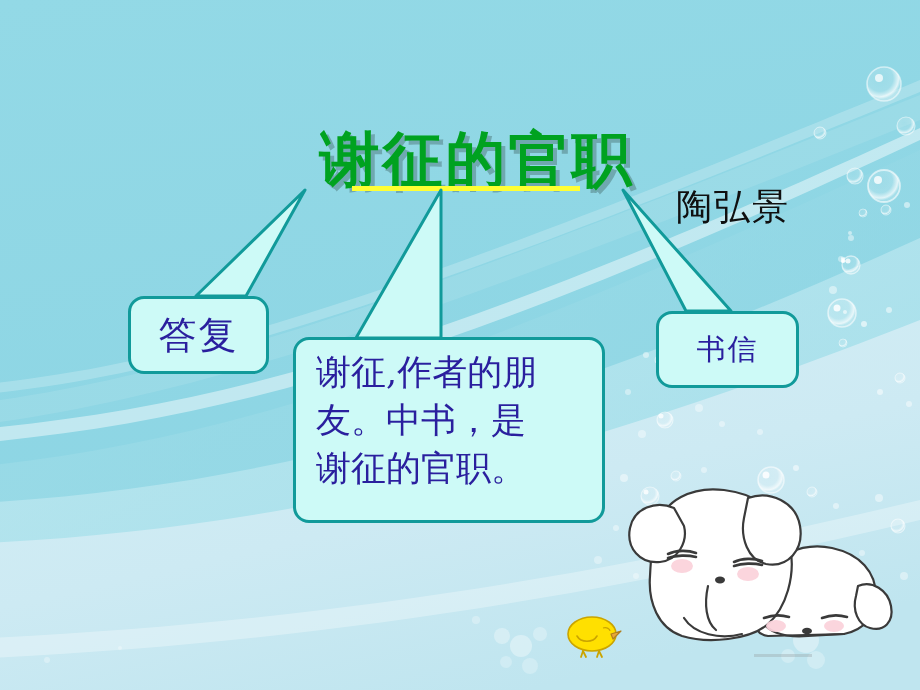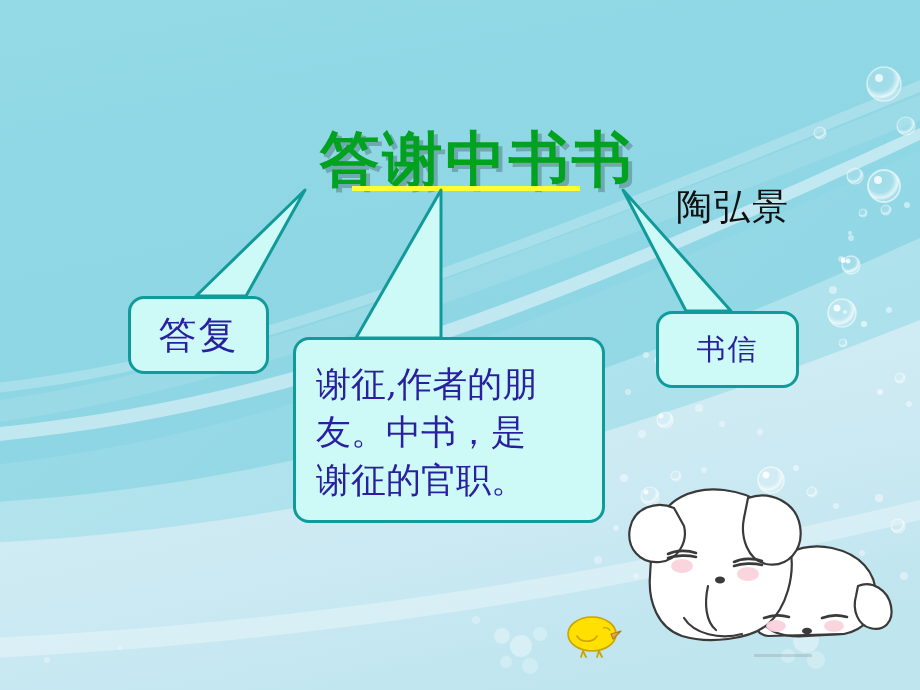--- a/index.html
+++ b/index.html
@@ -90,21 +90,21 @@
     width: 141px;
     height: 78px;
     font-size: 38px;
     letter-spacing: 2px;
   }
   #callout-center {
     left: 293px;
     top: 337px;
     width: 312px;
     height: 186px;
-    padding: 20px 16px 10px 20px;
+    padding: 8px 16px 10px 20px;
     align-items: flex-start;
     justify-content: flex-start;
   }
   #callout-center-text {
     font-size: 35px;
     line-height: 48px;
     letter-spacing: 0px;
     text-align: left;
     white-space: pre-line;
   }
@@ -297,21 +297,21 @@
   <svg id="tails" viewBox="0 0 920 690">
 
     <path d="M 305,190 L 196,296 L 246,296 Z" fill="#cdfaf7" stroke="#119a9a" stroke-width="3" stroke-linejoin="round"></path>
 
     <path d="M 441,190 L 356,338 L 441,338 Z" fill="#cdfaf7" stroke="#119a9a" stroke-width="3" stroke-linejoin="round"></path>
 
     <path d="M 623,190 L 686,311 L 731,311 Z" fill="#cdfaf7" stroke="#119a9a" stroke-width="3" stroke-linejoin="round"></path>
   </svg>
 
   <div id="title-block">
-    <div id="title-text">答谢中书书</div>
+    <div id="title-text">谢征的官职</div>
     <div id="title-underline"></div>
   </div>
 
   <div id="author">陶弘景</div>
 
   <div class="callout" id="callout-left">
     <span>答复</span>
   </div>
 
   <div class="callout" id="callout-center">

